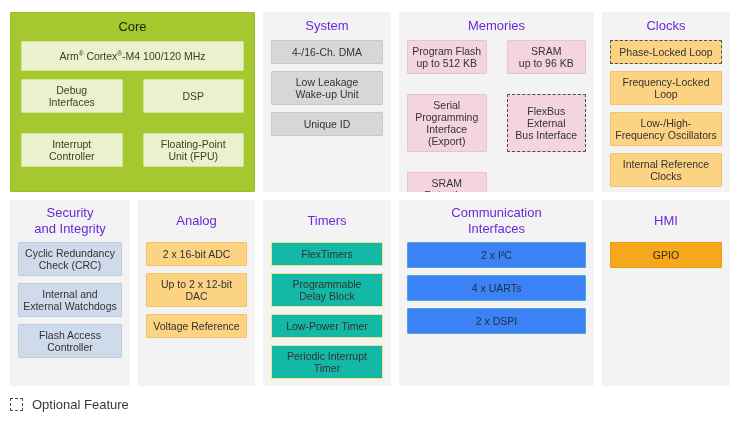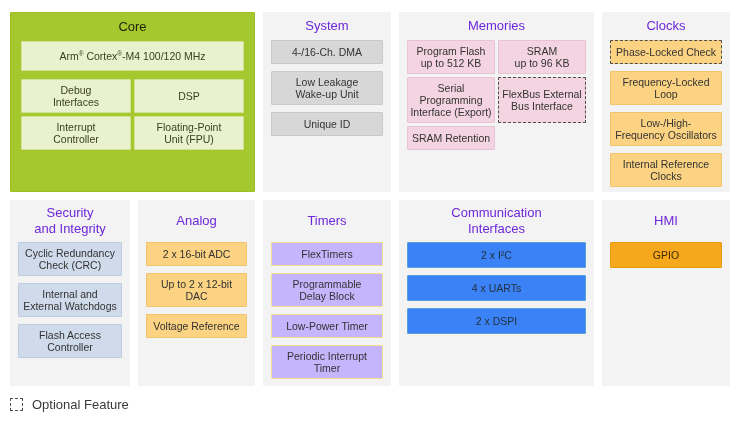--- a/index.html
+++ b/index.html
@@ -8,35 +8,35 @@
   .row{display:grid;grid-template-columns:245px 128px 195px 128px;gap:8px;width:720px;}
   .row-top{height:180px;}
   .row-bottom{margin-top:8px;height:186px;}
   .col-pair{display:grid;grid-template-columns:120px 117px;gap:8px;}
   .panel{background:#f3f3f3;box-sizing:border-box;padding:0 8px;overflow:hidden;border-radius:1px;}
   .panel-title{display:flex;flex-direction:column;align-items:center;justify-content:center;
     text-align:center;font-size:13px;line-height:1.22;color:#6d28d9;}
   .row-top .panel-title{height:28px;}
   .row-bottom .panel-title{height:42px;}
   .stack{display:flex;flex-direction:column;gap:7px;}
-  .grid2{display:grid;grid-template-columns:1fr 1fr;gap:3px;}
+  .grid2{display:grid;grid-template-columns:1fr 1fr;gap:20px;}
   .blk{display:flex;align-items:center;justify-content:center;text-align:center;
     font-size:10.5px;line-height:1.15;color:#333333;padding:4px 2px;min-height:24px;
     box-sizing:border-box;border:1px solid transparent;border-radius:1px;}
   
   .panel-core{background:#a6c82f;border:1px solid #9cbd23;padding:0 10px;}
   .panel-core .panel-title{color:#20260a;}
   .blk-core{background:#e9f2cc;border-color:#d2e399;color:#3a3f22;min-height:30px;}
   .blk-wide{margin-bottom:8px;}
   sup{font-size:6.5px;line-height:0;}
   
   .blk-gray{background:#d7d7d7;border-color:#c9c9c9;}
   .blk-pink{background:#f4d4e1;border-color:#e9c3d4;}
   .blk-amber{background:#fbd382;border-color:#f1c46c;}
-  .blk-yellow{background:#c4b5fd;border-color:#f3df8c;}
+  .blk-yellow{background:#14b8a6;border-color:#f3df8c;}
   .blk-bluegray{background:#cfdaea;border-color:#bdccdf;}
   .blk-blue{background:#3b82f6;border-color:#579fd5;color:#23313f;min-height:26px;}
   .blk-orange{background:#f6a81c;border-color:#e79b0f;color:#3b2d06;min-height:26px;}
   .optional{border:1px dashed #4d4d4d;}
   
   .legend{margin-top:11px;display:flex;align-items:center;gap:9px;}
   .legend-box{width:13px;height:13px;box-sizing:border-box;border:1px dashed #4d4d4d;background:#ffffff;}
   .legend-label{font-size:13px;color:#3a3a3a;}
 </style>
 </head>
@@ -75,21 +75,21 @@
         <div class="blk blk-pink">SRAM<br>up to 96 KB</div>
         <div class="blk blk-pink">Serial Programming<br>Interface (Export)</div>
         <div class="blk blk-pink optional">FlexBus External<br>Bus Interface</div>
         <div class="blk blk-pink">SRAM Retention</div>
       </div>
     </section>
 
     <section class="panel">
       <div class="panel-title">Clocks</div>
       <div class="stack">
-        <div class="blk blk-amber optional">Phase-Locked Check</div>
+        <div class="blk blk-amber optional">Phase-Locked Loop</div>
         <div class="blk blk-amber">Frequency-Locked<br>Loop</div>
         <div class="blk blk-amber">Low-/High-<br>Frequency Oscillators</div>
         <div class="blk blk-amber">Internal Reference<br>Clocks</div>
       </div>
     </section>
 
   </div>
 
   <div class="row row-bottom">
 

